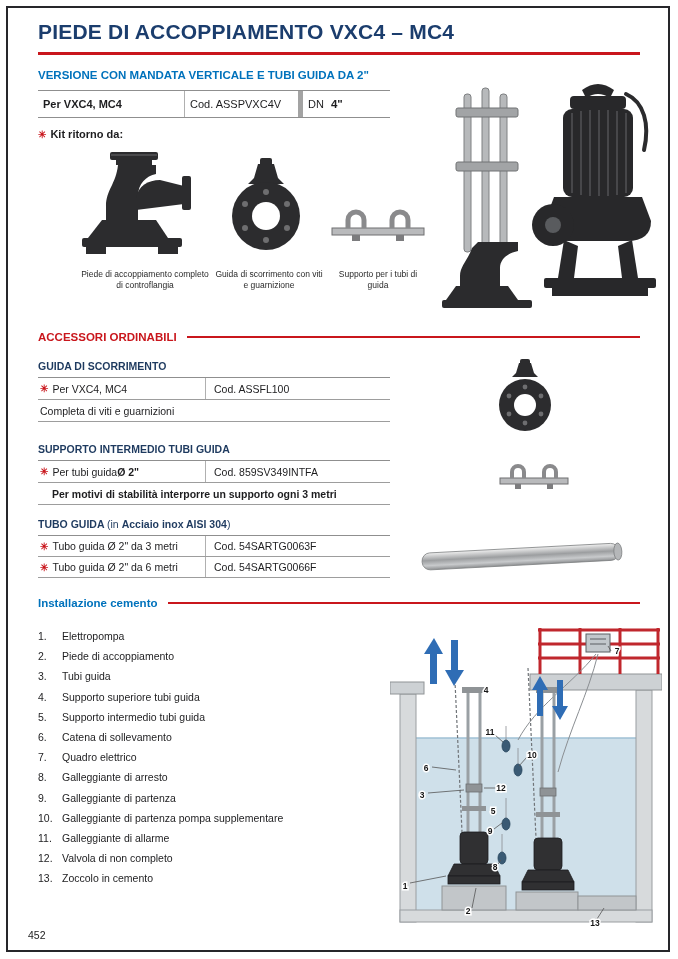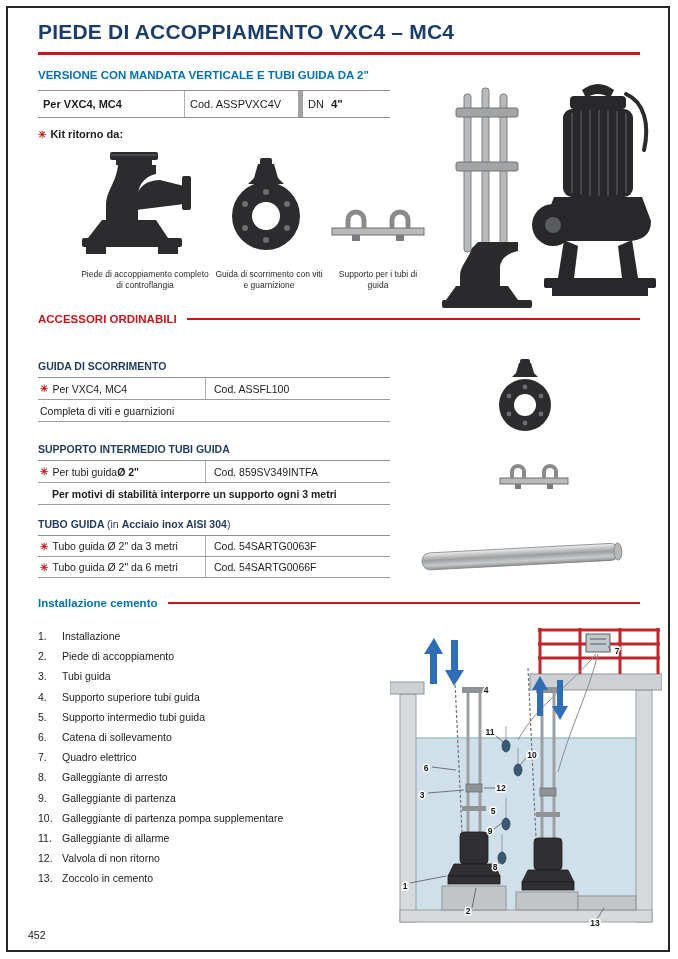--- a/index.html
+++ b/index.html
@@ -26,21 +26,21 @@
 
   .figure { text-align:center;margin-left:44px; }
   .fig-caption { font-size:8.5px; line-height:1.3; color:#2a2a2a; margin-top:3px; }
   .fig1 { left:36px; top:150px; width:130px; }
   .fig2 { left:170px; top:150px; width:110px; }
   .fig3 { left:284px; top:150px; width:100px; }
   .pump-figure { left:436px; top:80px; width:230px; height:248px; }
 
   .sec-rule-row { display:flex; align-items:center; gap:10px; }
   .red-line { flex:1; height:2.5px; background:#c9161c; }
-  .accessories-head { left:38px; top:313px; width:602px; }
+  .accessories-head { left:38px; top:331px; width:602px; }
   .h-red { font-size:11.5px; font-weight:bold; color:#c9161c; white-space:nowrap; }
 
   .sub-title { font-size:10.5px; font-weight:bold; color:#1e3a5f; }
   .guida-title { left:38px; top:360px; }
   .supporto-title { left:38px; top:443px; }
   .tubo-title { left:38px; top:518px; }
   .tubo-title .norm { font-weight:normal; }
 
   .mini-table { width:352px; border-top:1px solid #8f8f8f; font-size:10.5px; }
   .mini-row { display:flex; border-bottom:1px solid #9d9d9d; min-height:22px; align-items:stretch; }
@@ -275,21 +275,21 @@
 </div>
 
 <div class="abs sec-rule-row install-head">
   <span class="h-blue">Installazione cemento</span>
   <span class="red-line"></span>
 </div>
 
 <div class="abs install-list">
   <div class="install-item">
       <span class="num">1.</span>
-      <span>Installazione</span>
+      <span>Elettropompa</span>
     </div>
   <div class="install-item">
       <span class="num">2.</span>
       <span>Piede di accoppiamento</span>
     </div>
   <div class="install-item">
       <span class="num">3.</span>
       <span>Tubi guida</span>
     </div>
   <div class="install-item">
@@ -319,21 +319,21 @@
   <div class="install-item">
       <span class="num">10.</span>
       <span>Galleggiante di partenza pompa supplementare</span>
     </div>
   <div class="install-item">
       <span class="num">11.</span>
       <span>Galleggiante di allarme</span>
     </div>
   <div class="install-item">
       <span class="num">12.</span>
-      <span>Valvola di non ritorno</span>
+      <span>Valvola di non completo</span>
     </div>
   <div class="install-item">
       <span class="num">13.</span>
       <span>Zoccolo in cemento</span>
     </div>
 </div>
 
 <div class="abs diagram">
   <svg width="272" height="315" viewBox="0 0 272 315">
 

